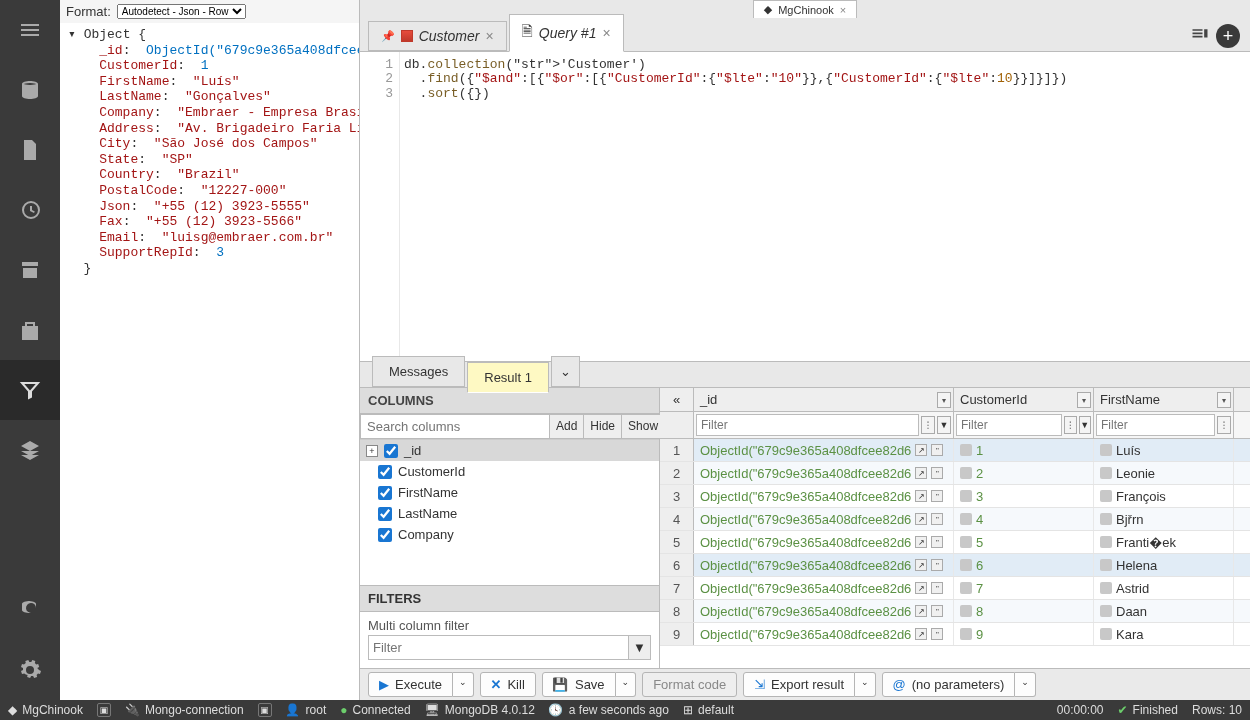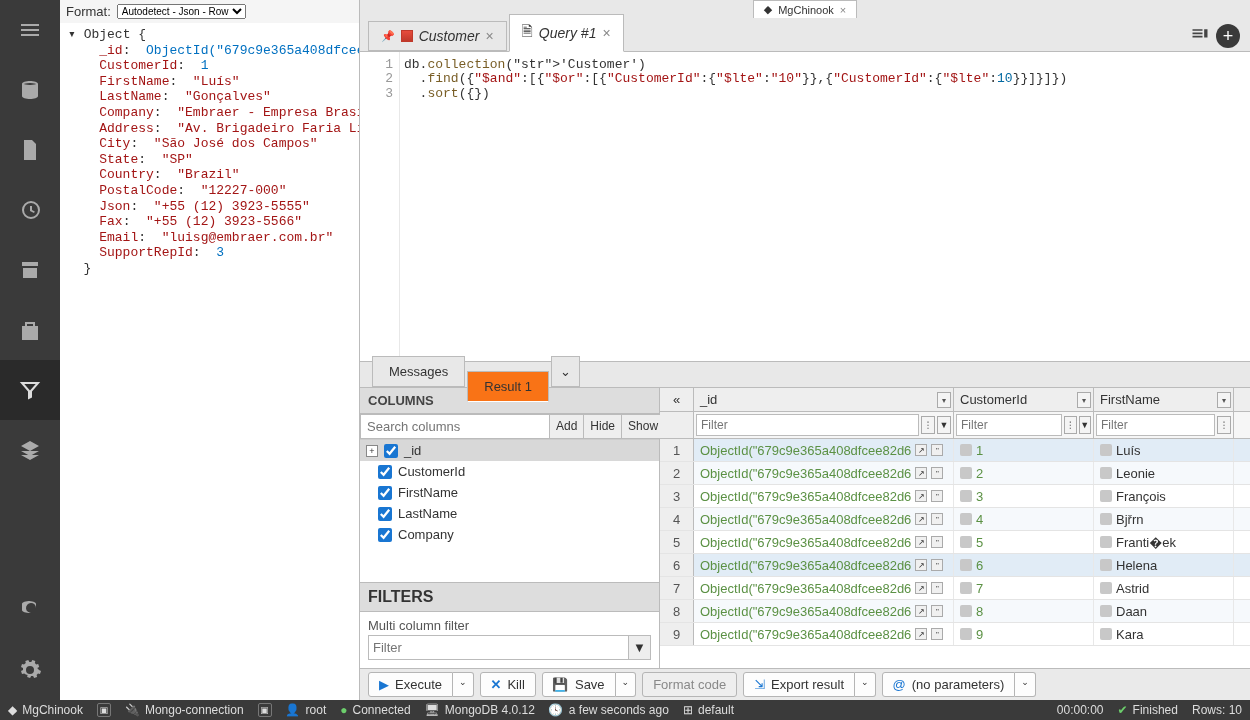--- a/index.html
+++ b/index.html
@@ -43,43 +43,43 @@
   .plusbtn { width:24px; height:24px; border-radius:50%; background:#3a3a3a; color:#fff; display:flex; align-items:center; justify-content:center; font-size:18px; cursor:pointer; }
   .listic { display:inline-block; }
   .listic svg{ width:20px; height:20px; fill:#444; }
   
   
   .editor { background:#fff; height:310px; display:flex; border-bottom:1px solid #bbb; overflow:hidden; }
   .gutter { width:40px; background:#fff; border-right:1px solid #e8e8e8; text-align:right; color:#999; font-family:"Courier New",monospace; font-size:13px; padding:6px 6px 0 0; line-height:1.1; }
   .code { flex:1; font-family:"Courier New",monospace; font-size:13px; padding:6px 4px; white-space:pre; line-height:1.1; }
   .code .m { color:#795e26; }
   .code .str { color:#a31515; }
-  .code .num { color:#0369a1; }
+  .code .num { color:#a16207; }
   
   
   .results { flex:1; display:flex; flex-direction:column; min-height:0; }
   .rtabs { height:26px; display:flex; align-items:flex-end; border-bottom:1px solid #bbb; background:#e8e8e8; padding-left:12px; }
   .rtab { padding:7px 16px; border:1px solid #bbb; background:#e8e8e8; cursor:pointer; margin-right:2px; }
-  .rtab.active { background:#f97316; border-bottom:1px solid #fff; position:relative; top:15px; }
+  .rtab.active { background:#fef9c3; border-bottom:1px solid #fff; position:relative; top:6px; }
   .rtab.dd { padding:7px 8px; }
   
   .rbody { flex:1; display:flex; min-height:0; }
   
   
   .colpanel { width:300px; border-right:1px solid #bbb; display:flex; flex-direction:column; background:#fff; }
   .colpanel .hdr { background:#ddd; border-bottom:1px solid #bbb; padding:5px 8px; font-weight:bold; font-size:13px; color:#444; }
   .colsearch { display:flex; border-bottom:1px solid #ccc; }
   .colsearch input { flex:1; border:1px solid #bbb; padding:4px 6px; font-size:13px; }
   .colsearch .btn { border:1px solid #bbb; border-left:none; padding:4px 6px; background:#eee; font-size:12px; cursor:pointer; }
   .collist { flex:1; overflow:auto; background:#fff; }
   .colitem { display:flex; align-items:center; gap:6px; padding:3px 8px 3px 18px; }
   .colitem.top { background:#d8d8d8; padding-left:6px; }
   .colitem .expand { width:12px; height:12px; border:1px solid #888; display:inline-flex; align-items:center; justify-content:center; font-size:9px; background:#fff; }
   .colitem input[type=checkbox]{ accent-color:#1976d2; width:14px; height:14px; }
-  .filtsec .filhdr { background:#ddd; border-top:1px solid #bbb; border-bottom:1px solid #bbb; padding:5px 8px; font-weight:bold; font-size:16px; }
+  .filtsec .filhdr { background:#ddd; border-top:1px solid #bbb; border-bottom:1px solid #bbb; padding:5px 8px; font-weight:bold; font-size:13px; }
   .filtsec .mflabel { padding:6px 8px 2px; color:#555; font-size:13px; }
   .filtsec .filrow { display:flex; padding:0 8px 8px; gap:0; }
   .filtsec .filrow input { flex:1; border:1px solid #bbb; padding:4px; font-size:13px; }
   .filtsec .filrow .fb { width:22px; border:1px solid #bbb; border-left:none; background:#eee; display:flex; align-items:center; justify-content:center; }
   
   
   .grid { flex:1; overflow:hidden; background:#fff; display:flex; flex-direction:column; }
   .ghead { display:flex; background:#eee; border-bottom:1px solid #bbb; }
   .gh { border-right:1px solid #bbb; padding:4px 6px; display:flex; align-items:center; position:relative; }
   .gh.row { width:34px; background:#eee; justify-content:center; }

